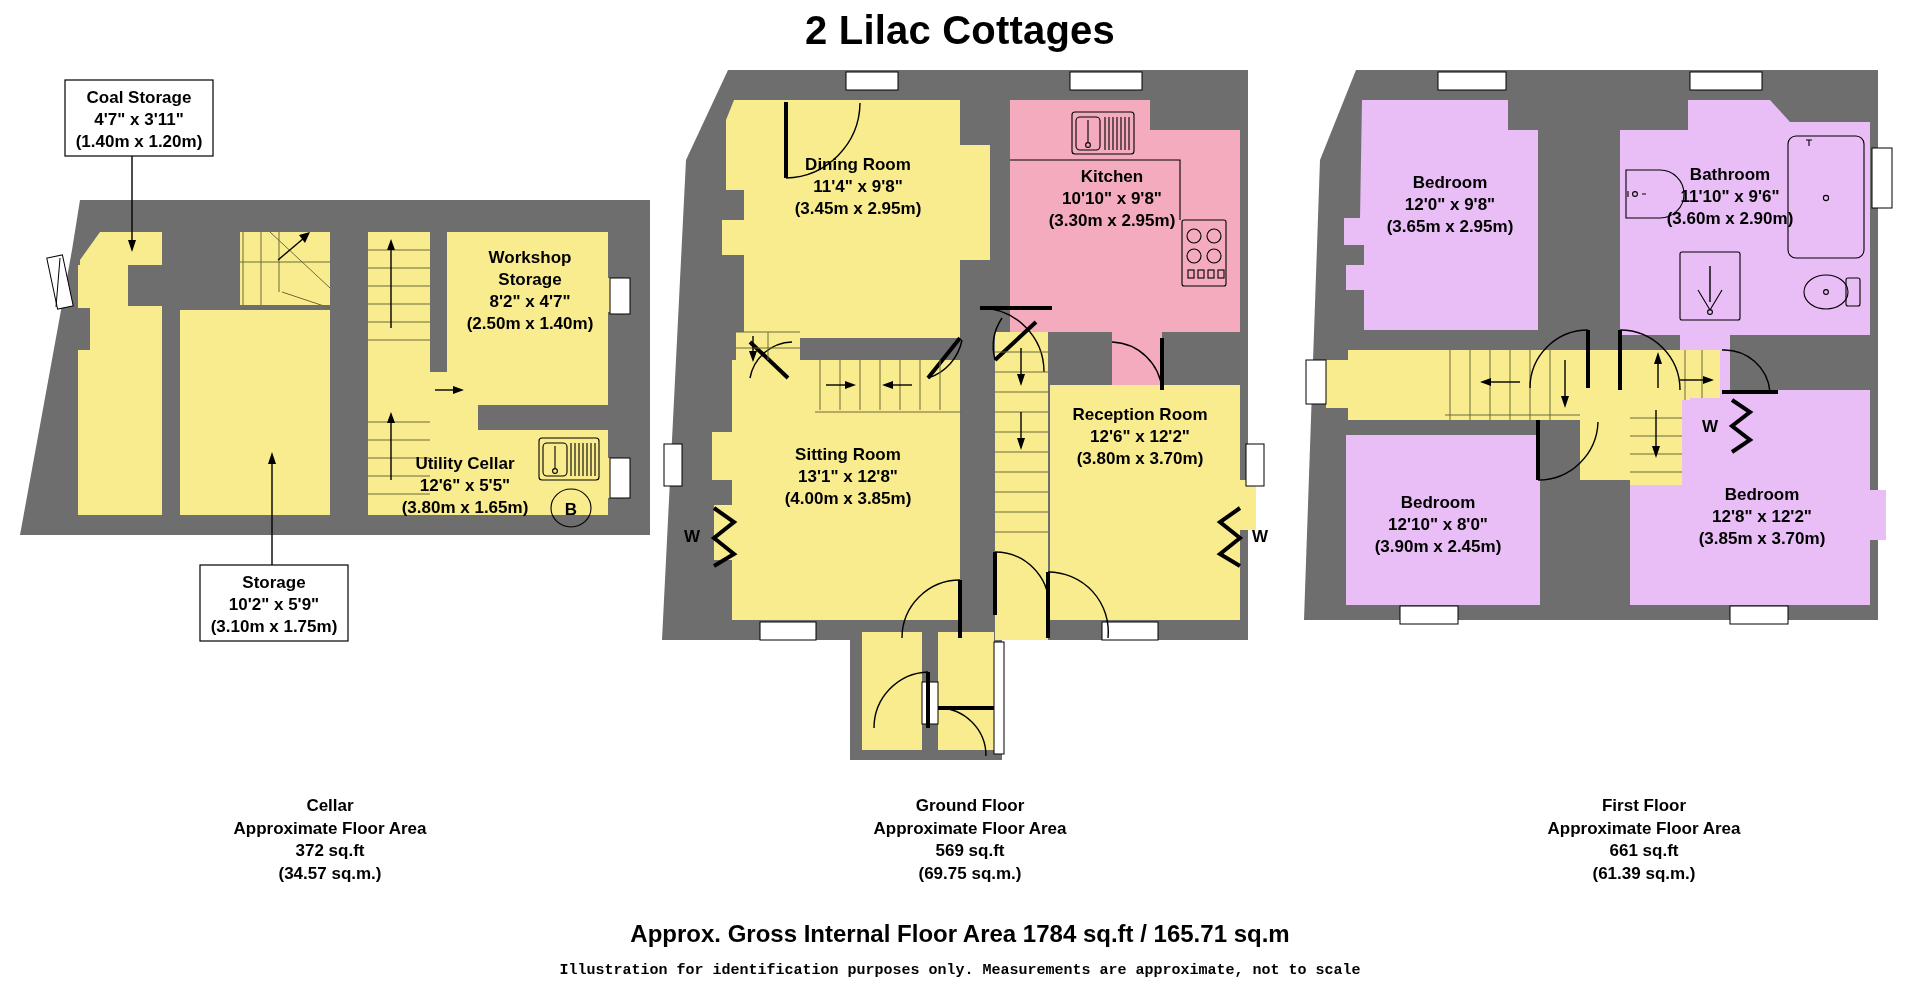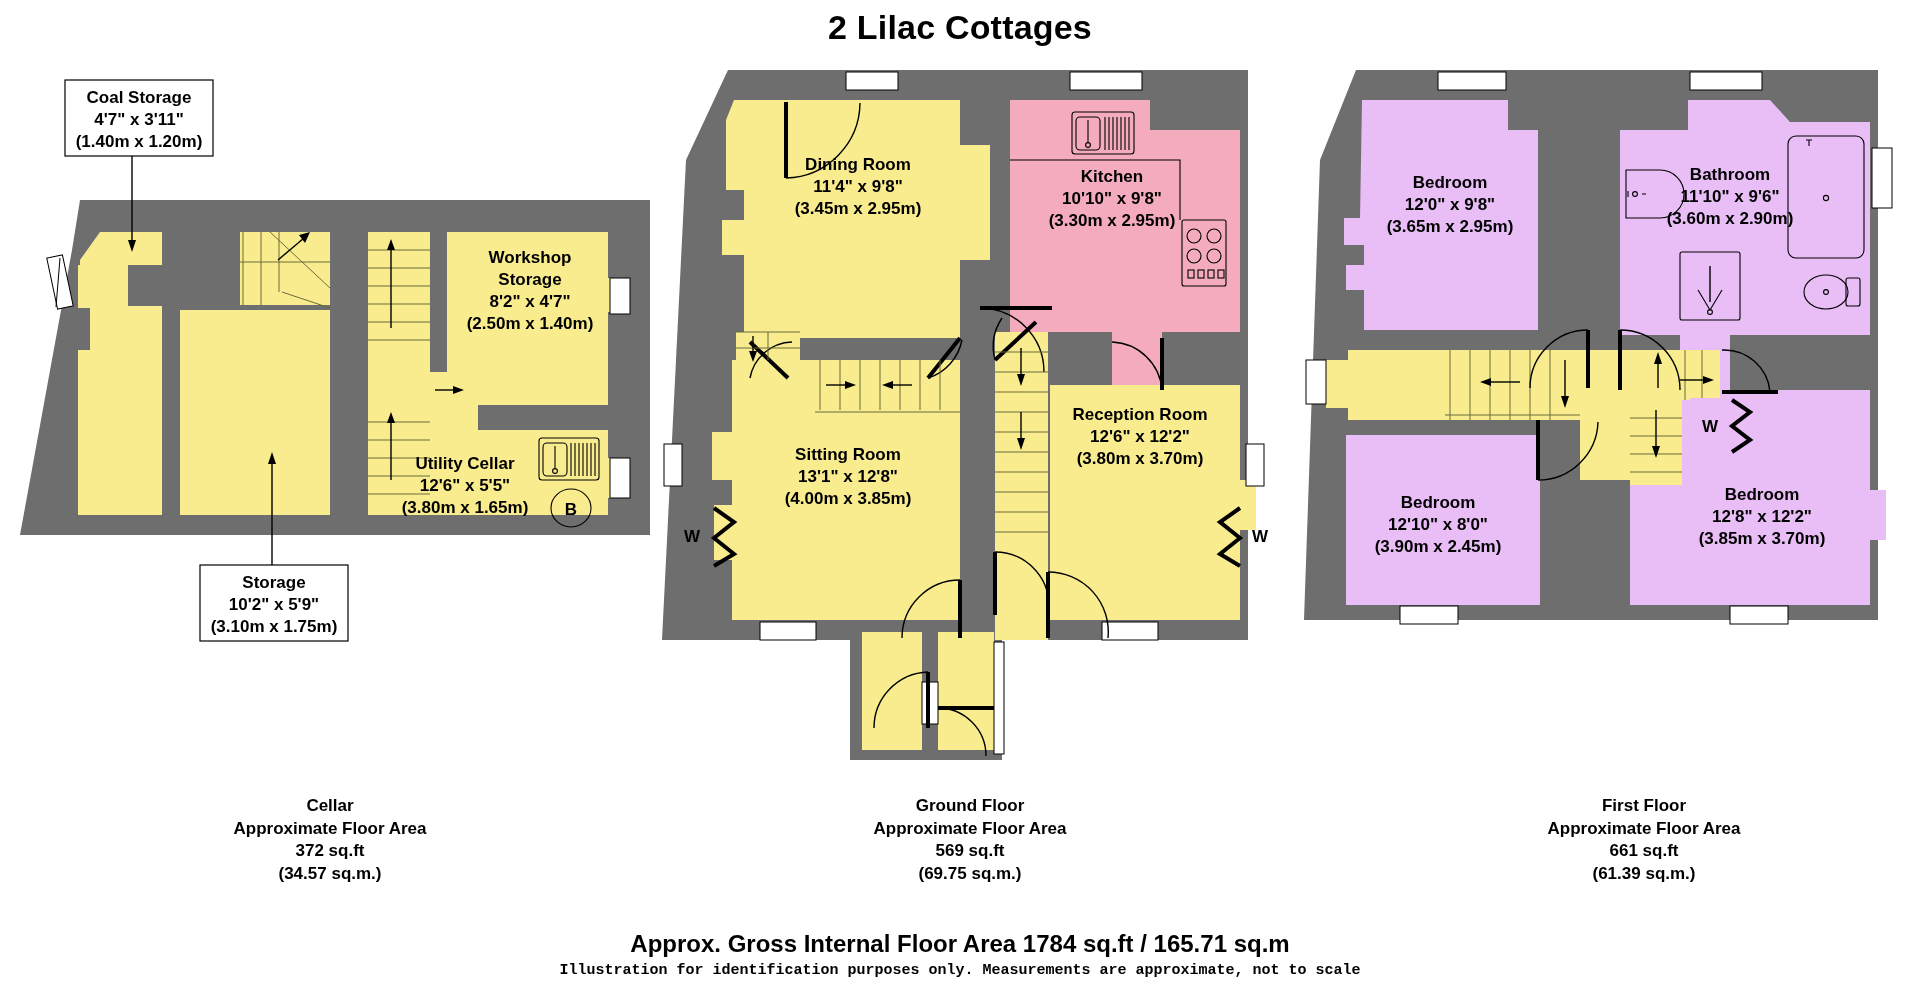--- a/index.html
+++ b/index.html
@@ -15,21 +15,21 @@
     overflow: hidden;
     font-family: "Liberation Sans", sans-serif;
     color: #000000;
   }
   #plan-title {
     position: absolute;
     top: 8px;
     left: 0;
     width: 1920px;
     text-align: center;
-    font-size: 34px;
+    font-size: 40px;
     font-weight: bold;
     letter-spacing: 0.2px;
   }
   .floor-panel {
     position: absolute;
     top: 60px;
   }
   #cellar-panel   { left: 10px;   width: 640px; }
   #ground-panel   { left: 650px;  width: 640px; }
   #first-panel    { left: 1290px; width: 630px; }
@@ -47,21 +47,20 @@
   #first-caption  { left: 1329px; top: 795px; width: 630px; }
 
   #gross-area {
     position: absolute;
     top: 920px;
     left: 0;
     width: 1920px;
     text-align: center;
     font-size: 24px;
     font-weight: bold;
-    margin-top: 10px;
   }
   #disclaimer {
     position: absolute;
     top: 962px;
     left: 0;
     width: 1920px;
     text-align: center;
     font-size: 15px;
     font-weight: bold;
     font-family: Liberation Mono, monospace;

